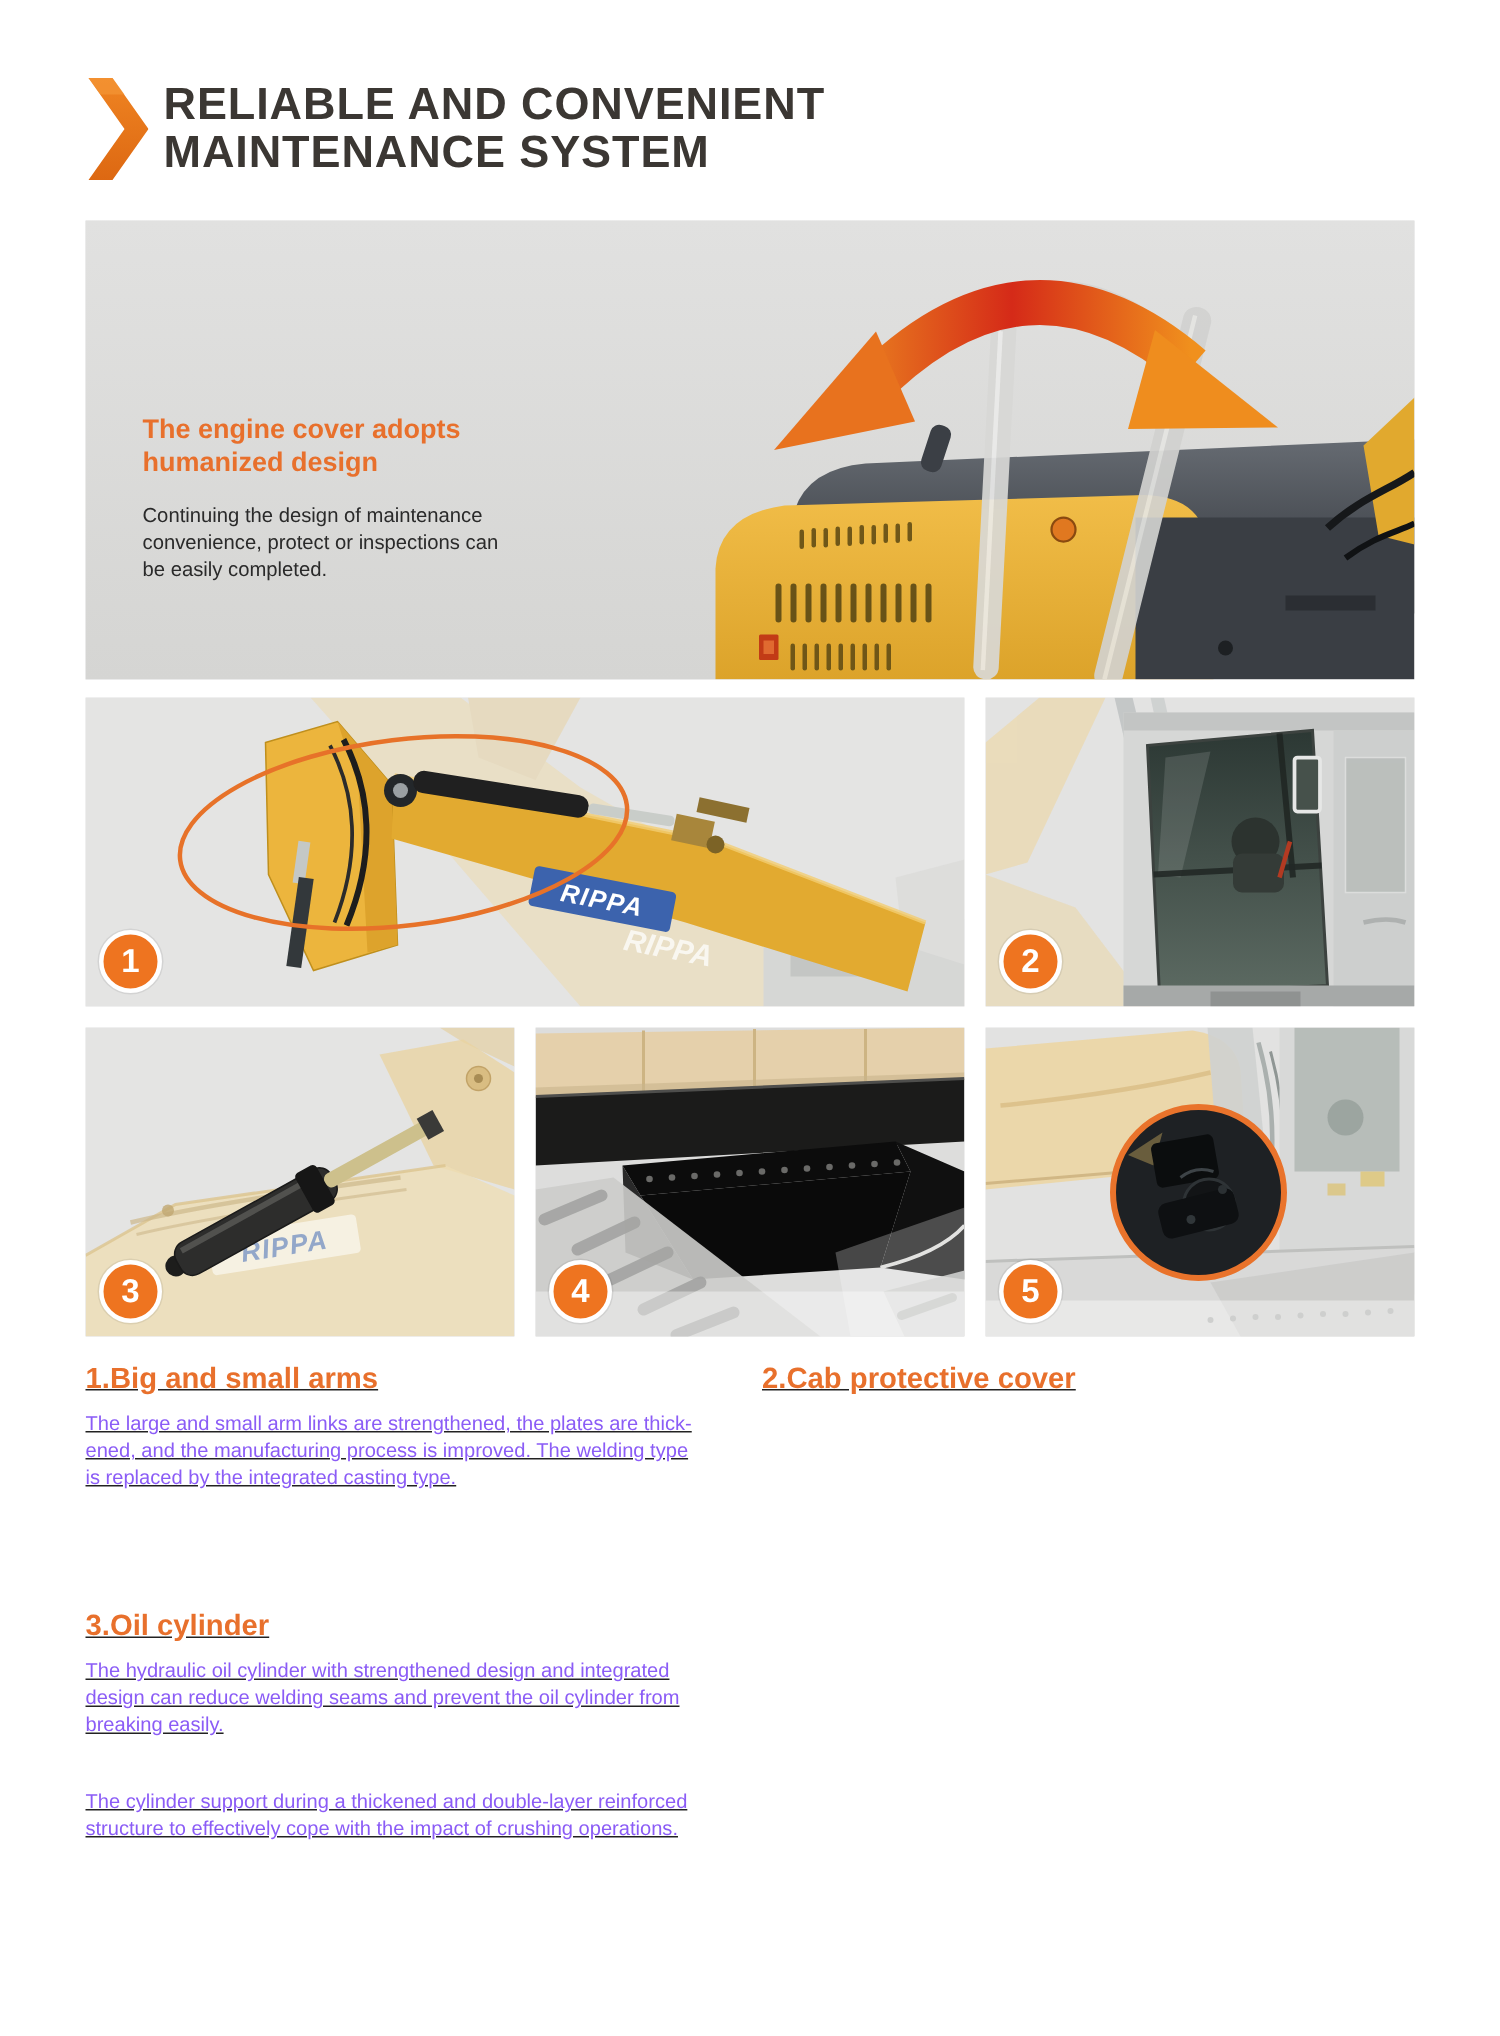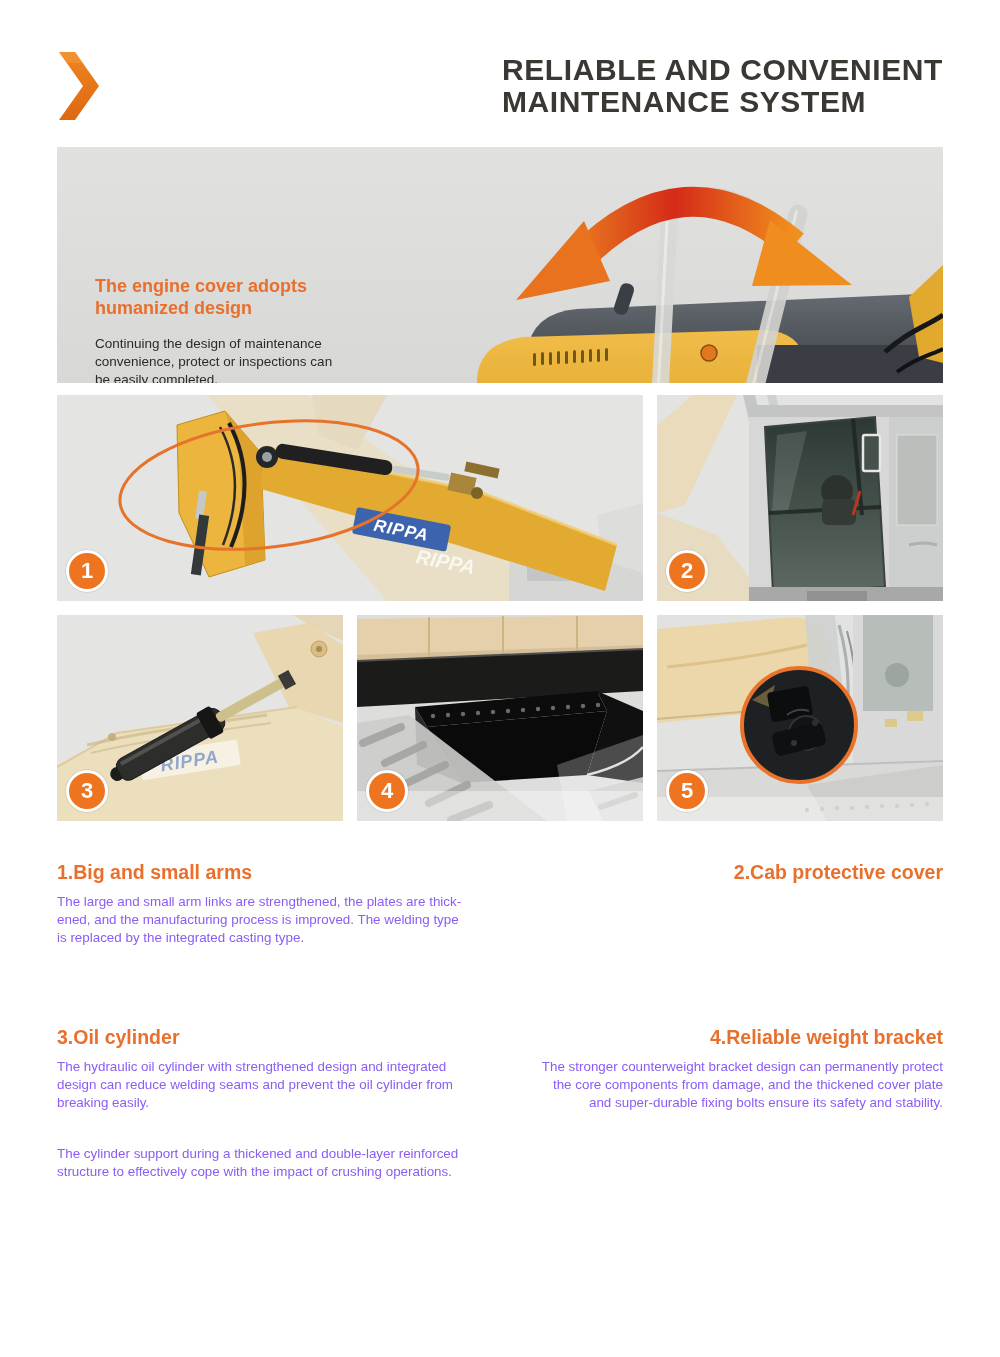--- a/index.html
+++ b/index.html
@@ -5,30 +5,30 @@
   html,body{margin:0;padding:0;}
   body{
     width:1000px;height:1357px;background:#ffffff;
     font-family:"Liberation Sans","DejaVu Sans",sans-serif;
     color:#222;overflow:hidden;
   }
   .page{width:1000px;position:relative;}
   .content{padding:0 57px;width:886px;}
 
   
-  .header{display:flex;align-items:flex-start;padding-top:52px;justify-content:space-between;}
+  .header{display:flex;align-items:flex-start;padding-top:52px;}
   .logo{width:42px;height:68px;flex:0 0 42px;margin-right:10px;}
   .titles{padding-top:2px;}
   .title-line{
     font-size:30px;font-weight:800;letter-spacing:.6px;
     color:#3b3733;line-height:32px;white-space:nowrap;
   }
 
   
-  .hero{position:relative;width:886px;height:236px;margin-top:27px;background:#dcdcdb;overflow:hidden;}
+  .hero{position:relative;width:886px;height:306px;margin-top:27px;background:#dcdcdb;overflow:hidden;}
   .hero svg{position:absolute;left:0;top:0;}
   .hero-text{position:absolute;left:38px;top:128px;width:330px;}
   .hero-heading{
     color:#e8702c;font-size:18px;font-weight:bold;line-height:22px;
     white-space:pre-line;margin:0 0 16px 0;
   }
   .hero-body{
     color:#2a2a2a;font-size:13.5px;line-height:18px;white-space:pre-line;margin:0;
   }
 
@@ -41,25 +41,25 @@
   .shot.small{width:286px;height:206px;}
   .shot svg{display:block;}
   .badge{
     position:absolute;left:9px;bottom:9px;width:36px;height:36px;border-radius:50%;
     background:#ee7420;border:3px solid #ffffff;box-shadow:0 0 0 1px rgba(0,0,0,.07);
     display:flex;align-items:center;justify-content:center;
     color:#ffffff;font-weight:bold;font-size:22px;line-height:1;
   }
 
   
-  .features{margin-top:39px;}
+  .features{margin-top:16px;text-decoration:underline;}
   .features-row{display:flex;}
   .features-row.first{margin-bottom:78px;}
   .feature{width:445px;}
-  .feature + .feature{margin-left:16px;text-align:right;}
+  .feature + .feature{margin-left:16px;}
   .feature-title{
     color:#e8702c;font-size:19.5px;font-weight:bold;line-height:24px;margin:0 0 9px 0;
   }
   .feature-body{
     color:#8b5cf6;font-size:13.4px;line-height:18px;white-space:pre-line;margin:0;
   }
   .feature.full{width:886px;margin-top:33px;}
   .svg-label{font-family:"Liberation Sans","DejaVu Sans",sans-serif;}
 </style>
 </head>
@@ -420,26 +420,20 @@
         </div>
       </div>
 
       <div class="features-row">
         <div class="feature">
           <p class="feature-title">3.Oil cylinder</p>
           <p class="feature-body">The hydraulic oil cylinder with strengthened design and integrated
 design can reduce welding seams and prevent the oil cylinder from
 breaking easily.</p>
         </div>
-        <div class="feature">
-          <p class="feature-title">4.Reliable weight bracket</p>
-          <p class="feature-body">The stronger counterweight bracket design can permanently protect
-the core components from damage, and the thickened cover plate
-and super-durable fixing bolts ensure its safety and stability.</p>
-        </div>
       </div>
 
       <div class="feature full">
         <p class="feature-body">The cylinder support during a thickened and double-layer reinforced
 structure to effectively cope with the impact of crushing operations.</p>
       </div>
 
     </div>
   </div>
 </div>

